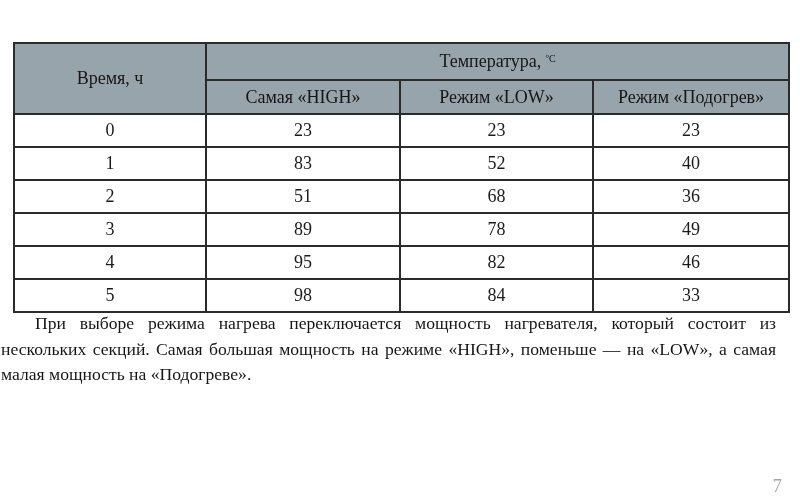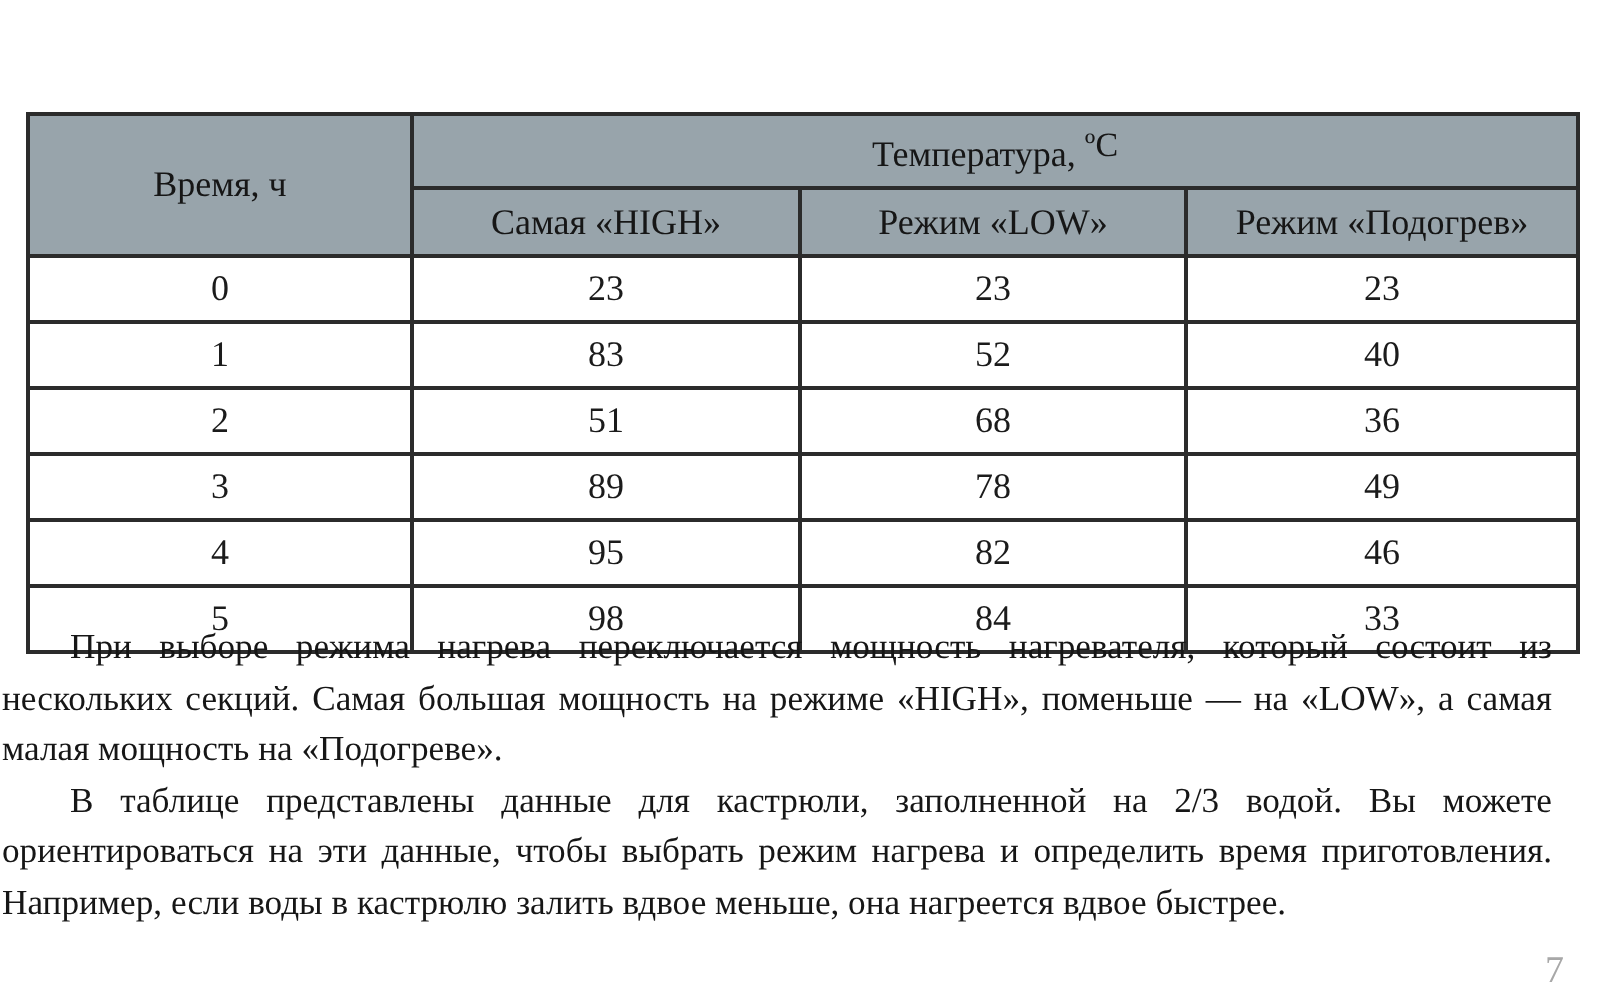--- a/index.html
+++ b/index.html
@@ -37,21 +37,21 @@
     line-height: 22px;
     letter-spacing: -0.1px;
     color: #161616;
     white-space: nowrap;
   }
 
   
   .data-table-wrap {
     position: absolute;
     left: 13px;
-    top: 56px;
+    top: 42px;
     width: 775px;
   }
   table.data-table {
     border-collapse: collapse;
     table-layout: fixed;
     width: 775px;
     font-size: 17px;
     color: #1b1b1b;
   }
   table.data-table td,
@@ -82,21 +82,21 @@
   th.head-mode {
     height: 32px;
     font-size: 18px;
   }
   td.body-cell {
     background: #ffffff;
     height: 31px;
     font-size: 18px;
   }
   .sup-deg {
-    font-size: 17px;
+    font-size: 10px;
     vertical-align: 5px;
   }
 
   
   .body-text {
     position: absolute;
     left: 1px;
     top: 311px;
     width: 775px;
   }
@@ -185,18 +185,17 @@
           <td class="body-cell">98</td>
           <td class="body-cell">84</td>
           <td class="body-cell">33</td>
         </tr>
       </tbody>
     </table>
   </div>
 
   <div class="body-text">
     <p class="para">При выборе режима нагрева переключается мощность нагревателя, который состоит из нескольких секций. Самая большая мощность на режиме «HIGH», поменьше — на «LOW», а самая малая мощность на «Подогреве».</p>
-    <p class="para">В таблице представлены данные для кастрюли, заполненной на 2/3 водой. Вы можете ориентироваться на эти данные, чтобы выбрать режим нагрева и определить время приготовления. Например, если воды в кастрюлю залить вдвое меньше, она нагреется вдвое быстрее.</p>
   </div>
 
   <div class="page-number">7</div>
 
 </div>
 
 </body></html>

